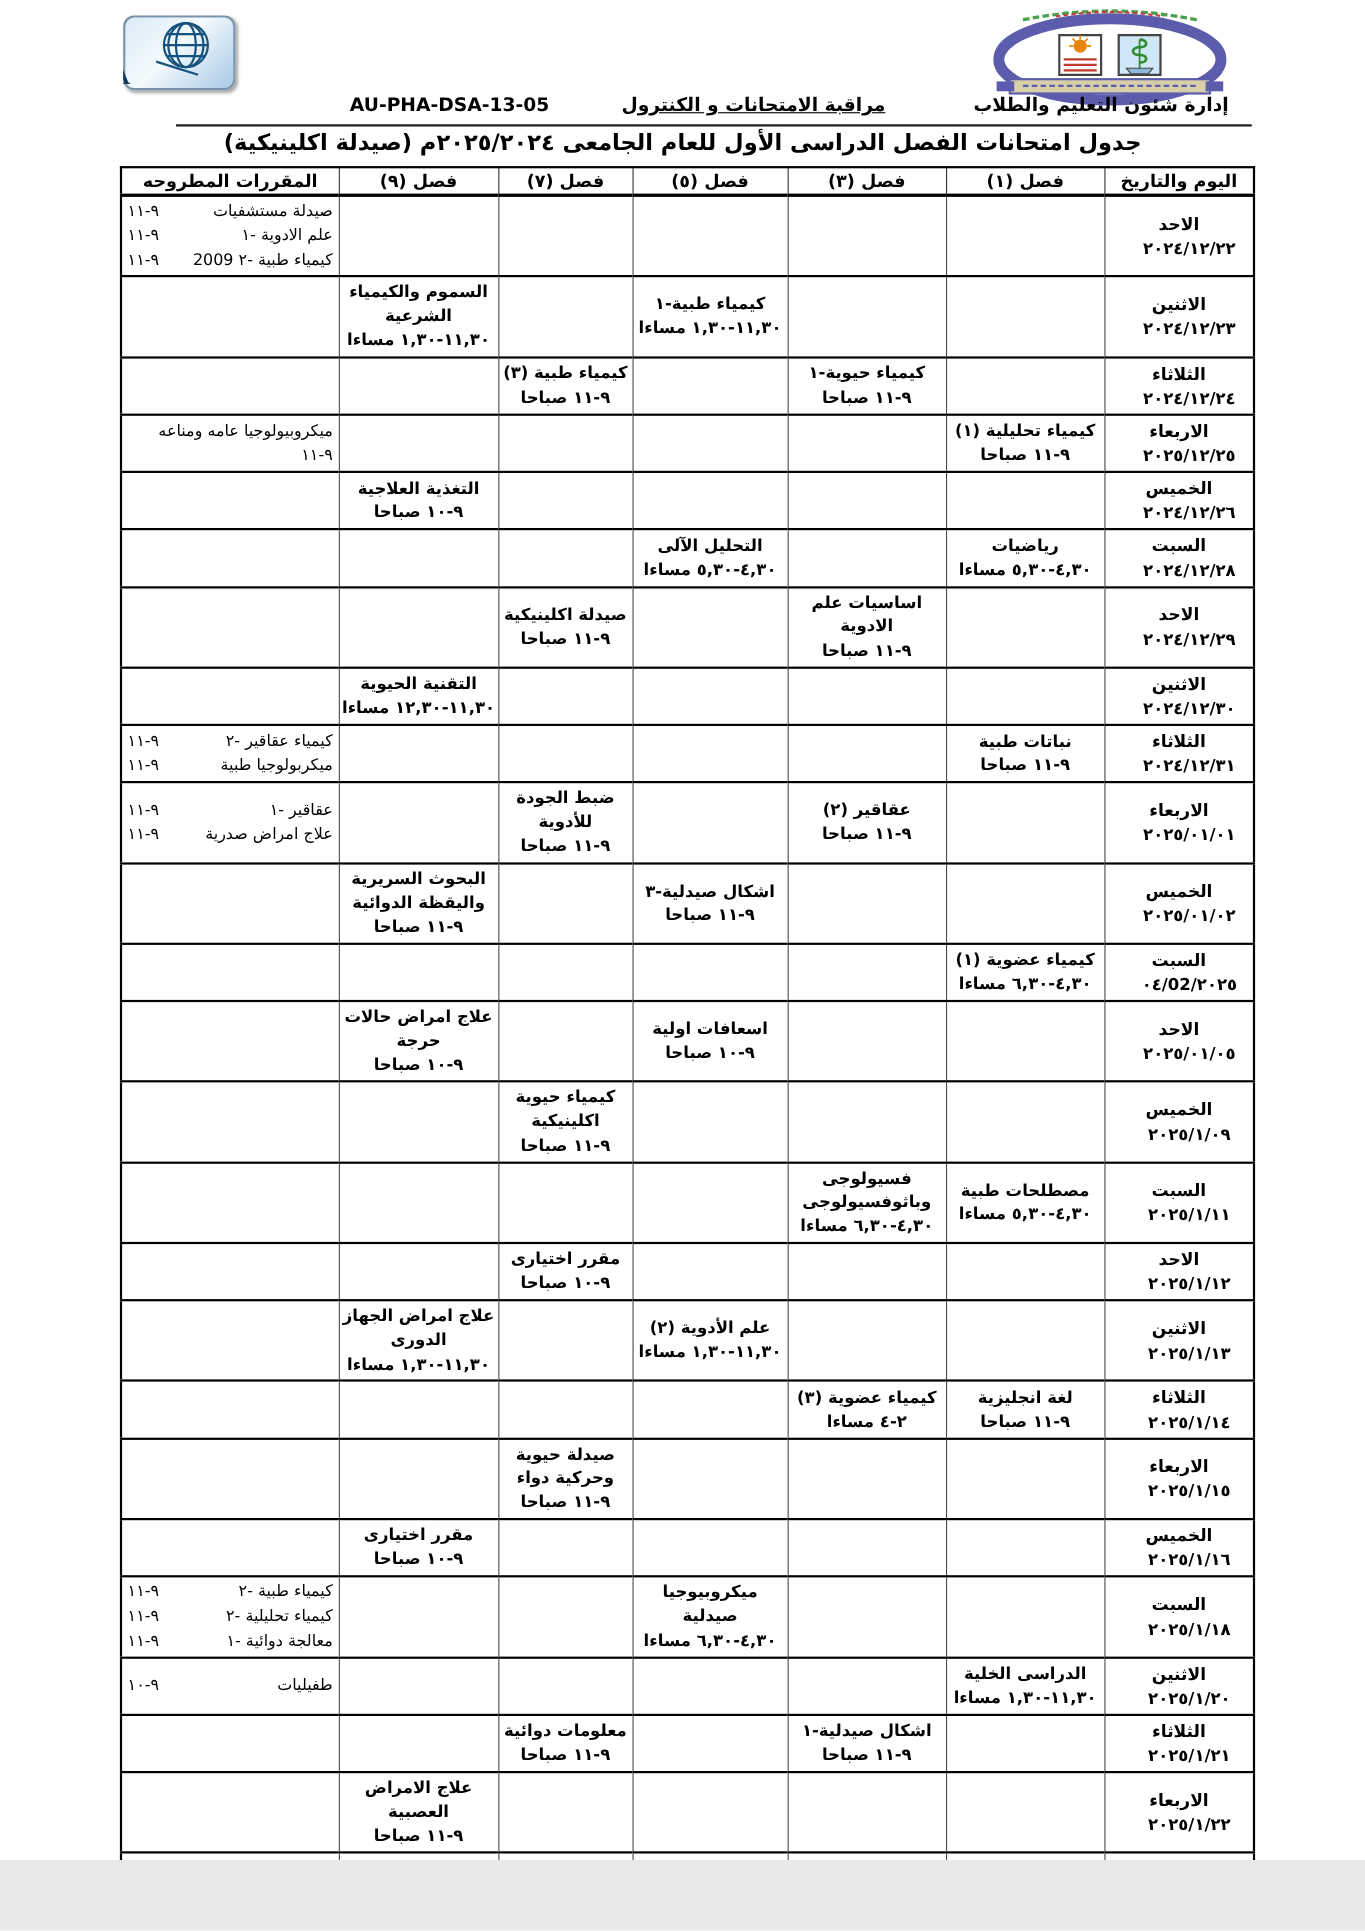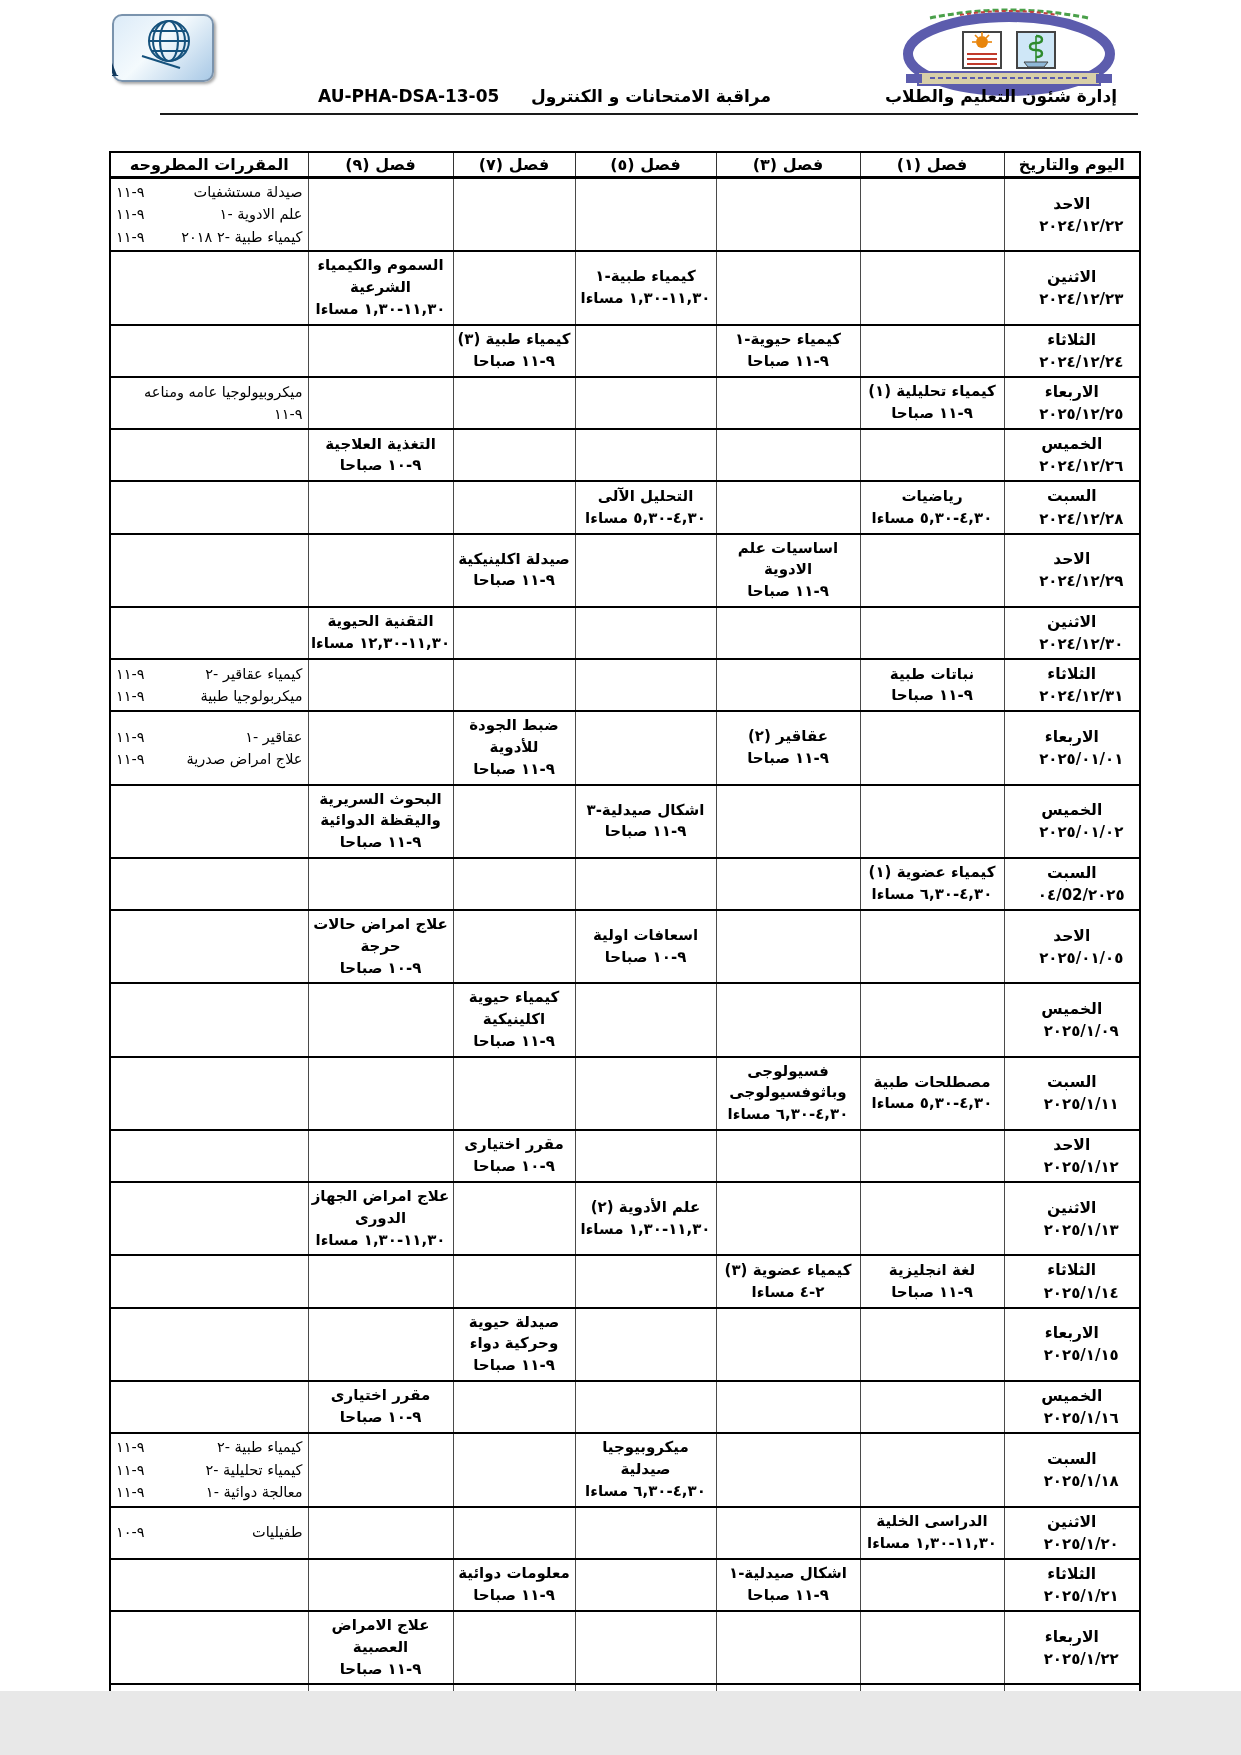--- a/index.html
+++ b/index.html
@@ -12,21 +12,21 @@
   
   .aja-logo {
     position:absolute; left:112px; top:14px; width:102px; height:68px;
     border-radius:10px; border:2px solid #7a93ad;
     background:linear-gradient(135deg,#dcebf8 0%,#f4fafd 45%,#a9c9e6 100%);
     box-shadow:2px 2px 3px rgba(0,0,0,.35);
   }
   .univ-logo { position:absolute; left:900px; top:6px; width:218px; height:92px; }
   .admin-line span { position:absolute; top:86px; font-weight:bold; font-size:17px; white-space:nowrap; }
   .doc-code   { left:318px; direction:ltr; }
-  .ctrl-label { left:531px; }
+  .ctrl-label { left:565px;text-decoration:underline; }
   .dept-label { right:124px; }
   .header-rule { position:absolute; top:113px; left:160px; width:978px; border-top:2.2px solid #1a1a1a; }
   .page-title { position:absolute; top:117px; left:0; width:100%; text-align:center;
     font-weight:bold; font-size:20.5px; }
   
   .tbl-wrap { padding:151px 100px 0 100px; }
   table { width:1030px; border-collapse:collapse; border:2.6px solid #000; table-layout:fixed; }
   col.c-day{width:136px} col.c-f1{width:144px} col.c-f3{width:144px}
   col.c-f5{width:141px} col.c-f7{width:122px} col.c-f9{width:145px} col.c-crs{width:198px}
   th {
@@ -103,20 +103,21 @@
     </svg>
   </div>
 
   <div class="admin-line">
     <span class="doc-code">AU-PHA-DSA-13-05</span>
     <span class="ctrl-label">مراقبة الامتحانات و الكنترول</span>
     <span class="dept-label">إدارة شئون التعليم والطلاب</span>
   </div>
   <div class="header-rule"></div>
 
+  <div class="page-title">جدول امتحانات الفصل الدراسى الأول للعام الجامعى ٢٠٢٥/٢٠٢٤م (صيدلة اكلينيكية)</div>
 
   <div class="tbl-wrap">
     <table>
       <colgroup>
         <col class="c-day">
           <col class="c-f1">
           <col class="c-f3">
           <col class="c-f5">
         <col class="c-f7">
           <col class="c-f9">
@@ -147,21 +148,21 @@
             <td class="courses-td">
               <div class="course">
                 <span class="c-name">صيدلة مستشفيات</span>
                 <span class="c-time">٩-١١</span>
               </div>
               <div class="course">
                 <span class="c-name">علم الادوية -١</span>
                 <span class="c-time">٩-١١</span>
               </div>
               <div class="course">
-                <span class="c-name">كيمياء طبية -٢ ٢٠١٨</span>
+                <span class="c-name">كيمياء طبية -٢ 2009</span>
                 <span class="c-time">٩-١١</span>
               </div>
             </td>
           </tr>
           <tr>
             <td>
               <div class="day">الاثنين</div>
               <div class="date">٢٠٢٤/١٢/٢٣</div>
             </td>
             <td></td>

